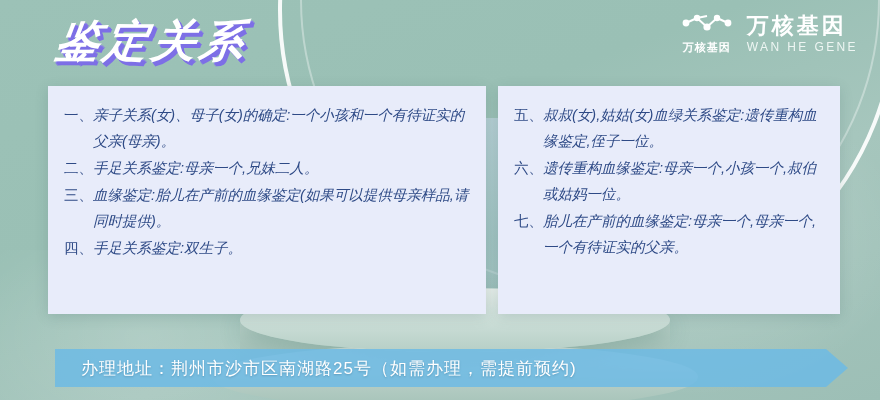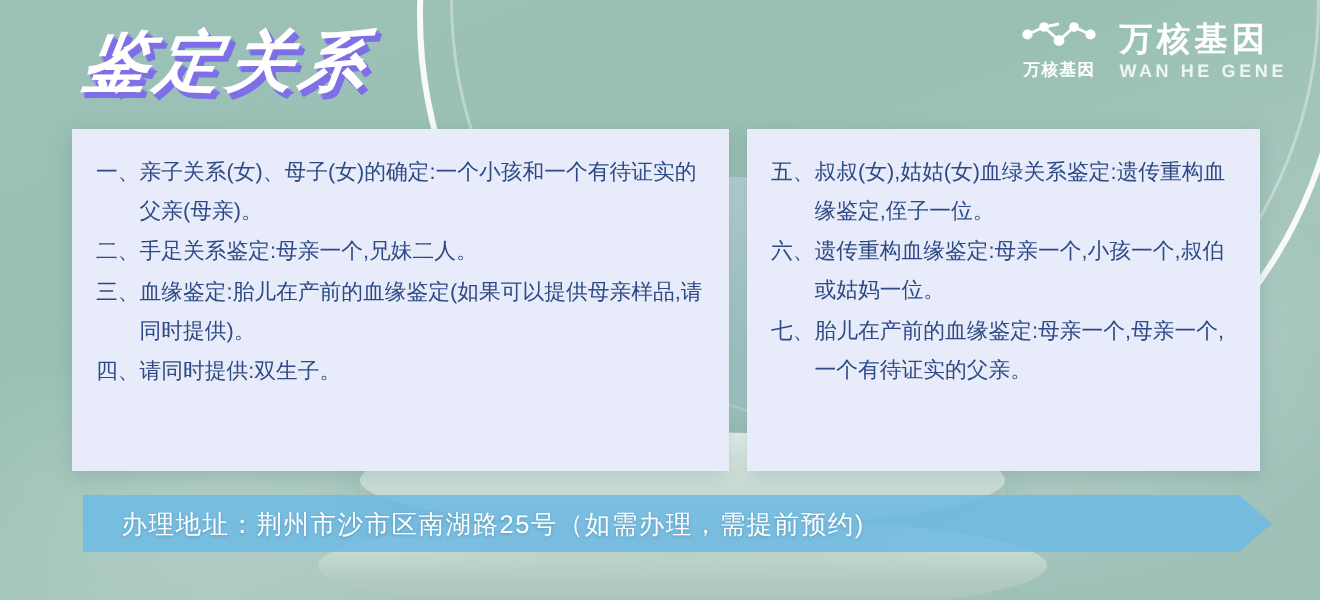--- a/index.html
+++ b/index.html
@@ -83,21 +83,21 @@
   .brand-mark svg{display:block;}
   .brand-mark-cn{
     font-size:11px;font-weight:bold;color:#ffffff;letter-spacing:1px;
     line-height:1;
   }
   .brand-text{display:flex;flex-direction:column;gap:3px;}
   .brand-cn{
     font-size:22px;font-weight:bold;color:#ffffff;letter-spacing:3px;line-height:1.05;
   }
   .brand-en{
-    font-size:12px;font-weight:bold;color:#eef6f3;letter-spacing:2.4px;line-height:1;
+    font-size:12px;font-weight:normal;color:#eef6f3;letter-spacing:2.4px;line-height:1;
   }
 
   
   .card{
     position:absolute;top:86px;height:228px;
     background:#e8ecfa;
     box-shadow:0 3px 12px rgba(50,90,90,.18);
     box-sizing:border-box;
     padding:16px 14px 10px 16px;
   }
@@ -109,25 +109,25 @@
     color:#2e4a86;
     font-size:14.5px;
     line-height:26px;
     margin-bottom:1px;
   }
   .item-num{
     flex:0 0 auto;
     white-space:nowrap;
     letter-spacing:0px;
   }
-  .item-text{flex:1 1 auto;}
+  .item-text{flex:1 1 auto;font-style:italic;}
 
   
   .banner{
-    position:absolute;left:55px;top:330px;width:793px;height:38px;
+    position:absolute;left:55px;top:349px;width:793px;height:38px;
     background:rgba(109,186,228,.86);
     -webkit-clip-path:polygon(0 0,calc(100% - 22px) 0,100% 50%,calc(100% - 22px) 100%,0 100%);
     clip-path:polygon(0 0,calc(100% - 22px) 0,100% 50%,calc(100% - 22px) 100%,0 100%);
     display:flex;align-items:center;
   }
   .banner-text{
     color:#ffffff;font-size:17px;letter-spacing:1px;
     padding-left:26px;white-space:nowrap;
     text-shadow:0 1px 2px rgba(40,90,120,.35);
   }
@@ -184,21 +184,21 @@
     <div class="item">
       <span class="item-num">二、</span>
       <span class="item-text">手足关系鉴定:母亲一个,兄妹二人。</span>
     </div>
     <div class="item">
       <span class="item-num">三、</span>
       <span class="item-text">血缘鉴定:胎儿在产前的血缘鉴定(如果可以提供母亲样品,请同时提供)。</span>
     </div>
     <div class="item">
       <span class="item-num">四、</span>
-      <span class="item-text">请同时提供:双生子。</span>
+      <span class="item-text">手足关系鉴定:双生子。</span>
     </div>
   </div>
 
   <div class="card" id="card-right">
     <div class="item">
       <span class="item-num">五、</span>
       <span class="item-text">叔叔(女),姑姑(女)血绿关系鉴定:遗传重构血缘鉴定,侄子一位。</span>
     </div>
     <div class="item">
       <span class="item-num">六、</span>

